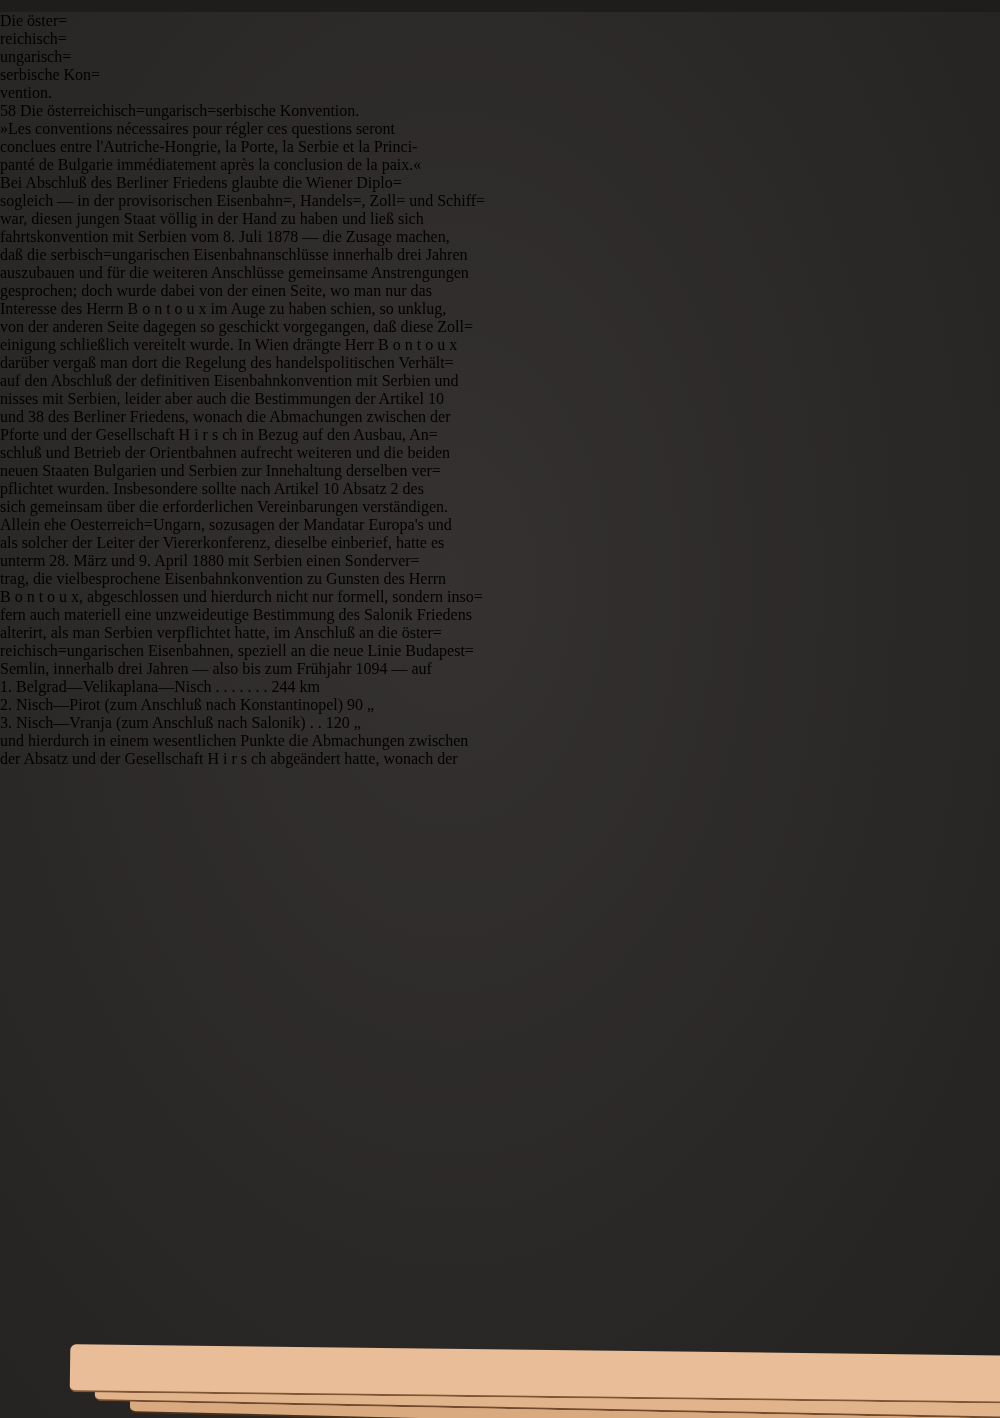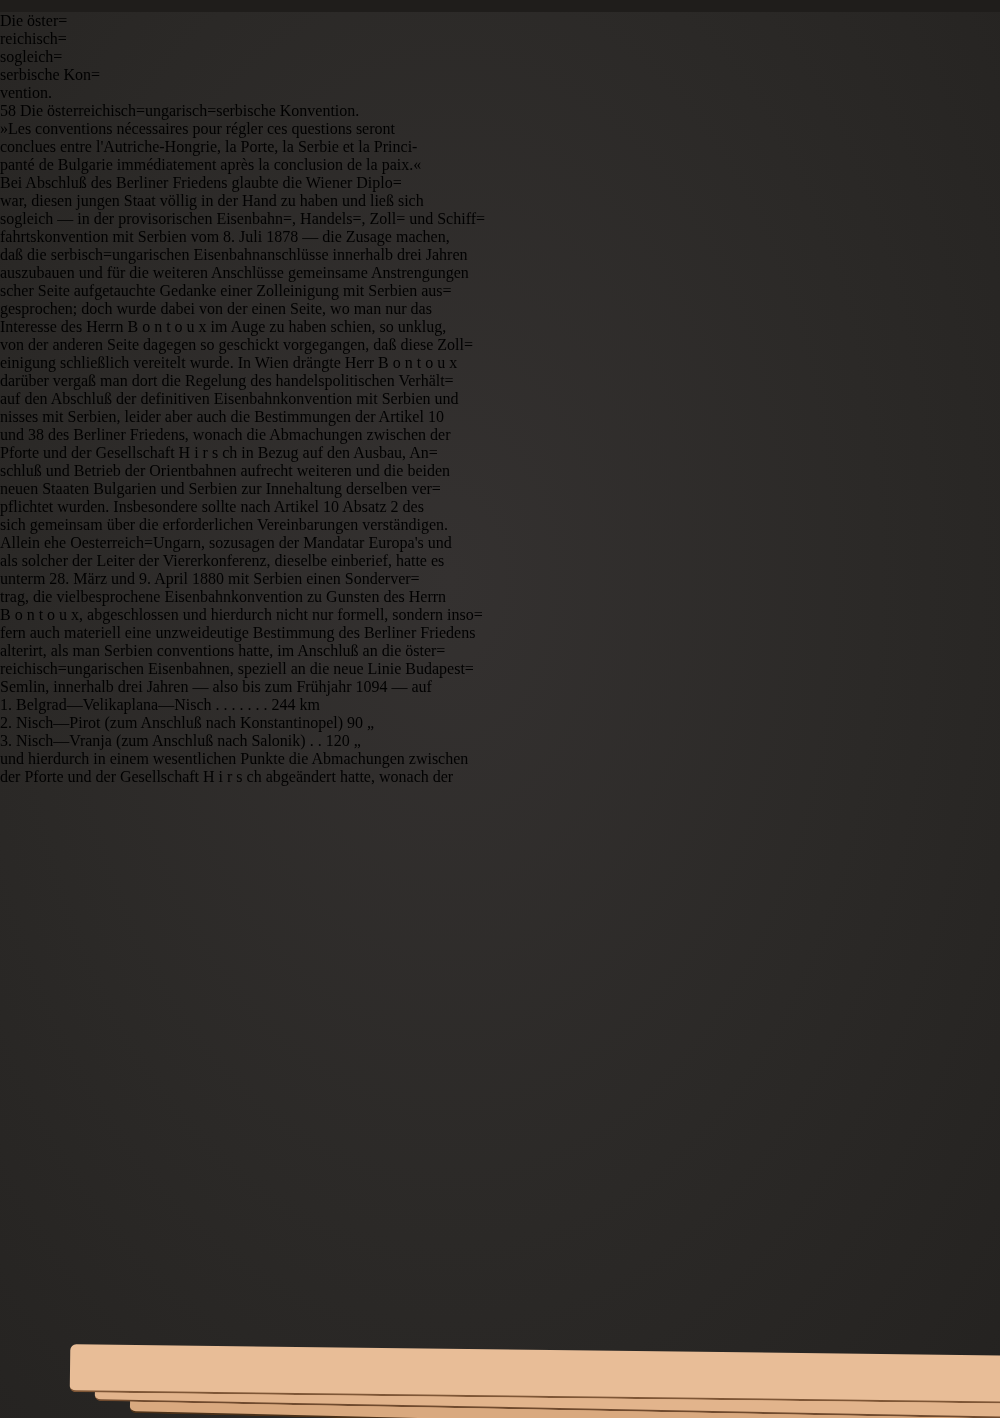--- a/index.html
+++ b/index.html
@@ -87,21 +87,21 @@
 
   <div class="page"></div>
   <div class="crease-left"></div>
   <div class="fold-right"></div>
   <div class="stain"></div>
 
   <div class="margin-note ink">
 
   <div class="mline">Die öster=</div>
       <div class="mline">reichisch=</div>
-      <div class="mline">sogleich=</div>
+      <div class="mline">ungarisch=</div>
       <div class="mline">serbische Kon=</div>
       <div class="mline">vention.</div>
     </div>
 
   <div class="text-layer">
 
     <div class="header-row">
       <span class="page-number ink">58</span>
       <span class="running-title ink">Die österreichisch=ungarisch=serbische Konvention.</span>
     </div>
@@ -109,46 +109,45 @@
     <div class="quote ink">
 
     <div class="tline">»Les conventions nécessaires pour régler ces questions seront</div>
         <div class="tline">conclues entre l'Autriche-Hongrie, la Porte, la Serbie et la Princi-</div>
         <div class="tline">panté de Bulgarie immédiatement après la conclusion de la paix.«</div>
       </div>
 
     <div class="para ink">
 
     <div class="tline">Bei Abschluß des Berliner Friedens glaubte die Wiener Diplo=</div>
+        <div class="tline">sogleich — in der provisorischen Eisenbahn=, Handels=, Zoll= und Schiff=</div>
         <div class="tline">war, diesen jungen Staat völlig in der Hand zu haben und ließ sich</div>
-        <div class="tline">sogleich — in der provisorischen Eisenbahn=, Handels=, Zoll= und Schiff=</div>
         <div class="tline">fahrtskonvention mit Serbien vom 8. Juli 1878 — die Zusage machen,</div>
         <div class="tline">daß die serbisch=ungarischen Eisenbahnanschlüsse innerhalb drei Jahren</div>
         <div class="tline">auszubauen und für die weiteren Anschlüsse gemeinsame Anstrengungen</div>
-        <div class="tline">scher Seite aufgetauchte Gedanke einer Zolleinigung mit Serbien aus=</div>
         <div class="tline">gesprochen; doch wurde dabei von der einen Seite, wo man nur das</div>
         <div class="tline">Interesse des Herrn B o n t o u x im Auge zu haben schien, so unklug,</div>
         <div class="tline">von der anderen Seite dagegen so geschickt vorgegangen, daß diese Zoll=</div>
         <div class="tline">einigung schließlich vereitelt wurde. In Wien drängte Herr B o n t o u x</div>
         <div class="tline">darüber vergaß man dort die Regelung des handelspolitischen Verhält=</div>
         <div class="tline">auf den Abschluß der definitiven Eisenbahnkonvention mit Serbien und</div>
         <div class="tline">nisses mit Serbien, leider aber auch die Bestimmungen der Artikel 10</div>
         <div class="tline">und 38 des Berliner Friedens, wonach die Abmachungen zwischen der</div>
         <div class="tline">Pforte und der Gesellschaft H i r s ch in Bezug auf den Ausbau, An=</div>
         <div class="tline">schluß und Betrieb der Orientbahnen aufrecht weiteren und die beiden</div>
         <div class="tline">neuen Staaten Bulgarien und Serbien zur Innehaltung derselben ver=</div>
         <div class="tline">pflichtet wurden. Insbesondere sollte nach Artikel 10 Absatz 2 des</div>
         <div class="tline">sich gemeinsam über die erforderlichen Vereinbarungen verständigen.</div>
         <div class="tline">Allein ehe Oesterreich=Ungarn, sozusagen der Mandatar Europa's und</div>
         <div class="tline">als solcher der Leiter der Viererkonferenz, dieselbe einberief, hatte es</div>
         <div class="tline">unterm 28. März und 9. April 1880 mit Serbien einen Sonderver=</div>
         <div class="tline">trag, die vielbesprochene Eisenbahnkonvention zu Gunsten des Herrn</div>
         <div class="tline">B o n t o u x, abgeschlossen und hierdurch nicht nur formell, sondern inso=</div>
-        <div class="tline">fern auch materiell eine unzweideutige Bestimmung des Berliner Friedens</div>
-        <div class="tline">alterirt, als man Serbien conventions hatte, im Anschluß an die öster=</div>
+        <div class="tline">fern auch materiell eine unzweideutige Bestimmung des Salonik Friedens</div>
+        <div class="tline">alterirt, als man Serbien verpflichtet hatte, im Anschluß an die öster=</div>
         <div class="tline">reichisch=ungarischen Eisenbahnen, speziell an die neue Linie Budapest=</div>
         <div class="tline">Semlin, innerhalb drei Jahren — also bis zum Frühjahr 1094 — auf</div>
       </div>
 
     <div class="rail-list ink">
 
     <div class="list-row">
         <span class="route">1. Belgrad—Velikaplana—Nisch</span>
         <span class="leader">. . . . . . .</span>
         <span class="val">244 km</span>
@@ -161,17 +160,17 @@
         <div class="list-row">
         <span class="route">3. Nisch—Vranja (zum Anschluß nach Salonik)</span>
         <span class="leader">. .</span>
         <span class="val">120 „</span>
       </div>
       </div>
 
     <div class="closing ink">
 
     <div class="tline">und hierdurch in einem wesentlichen Punkte die Abmachungen zwischen</div>
-        <div class="tline">der Pforte und der Gesellschaft H i r s ch abgeändert hatte, wonach der</div>
+        <div class="tline">der Absatz und der Gesellschaft H i r s ch abgeändert hatte, wonach der</div>
       </div>
 
   </div>
 </div>
 
 </body></html>

